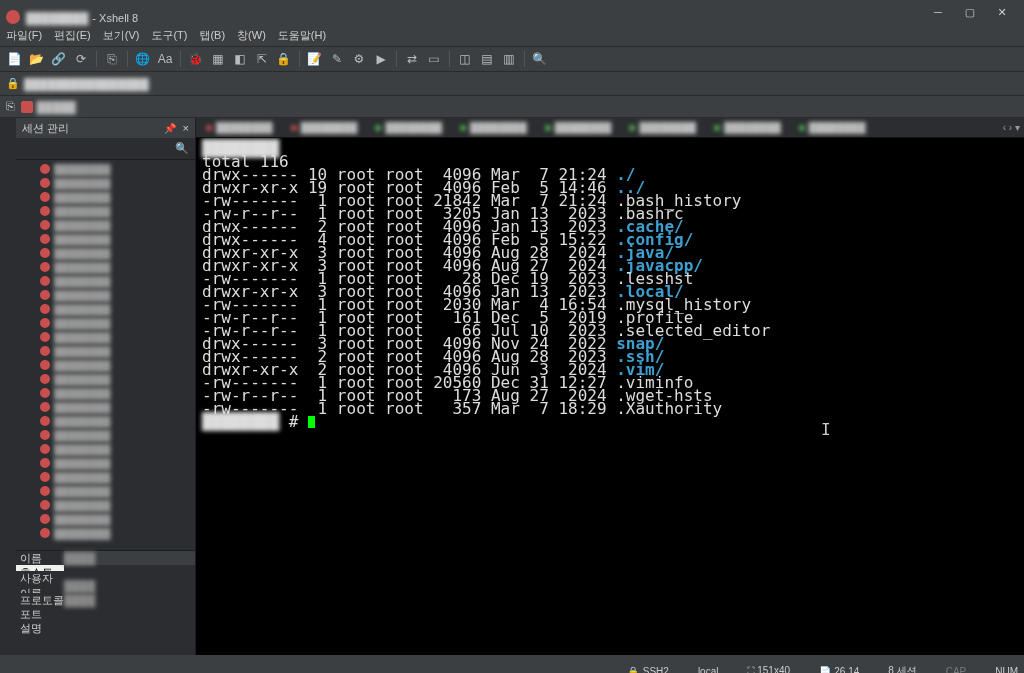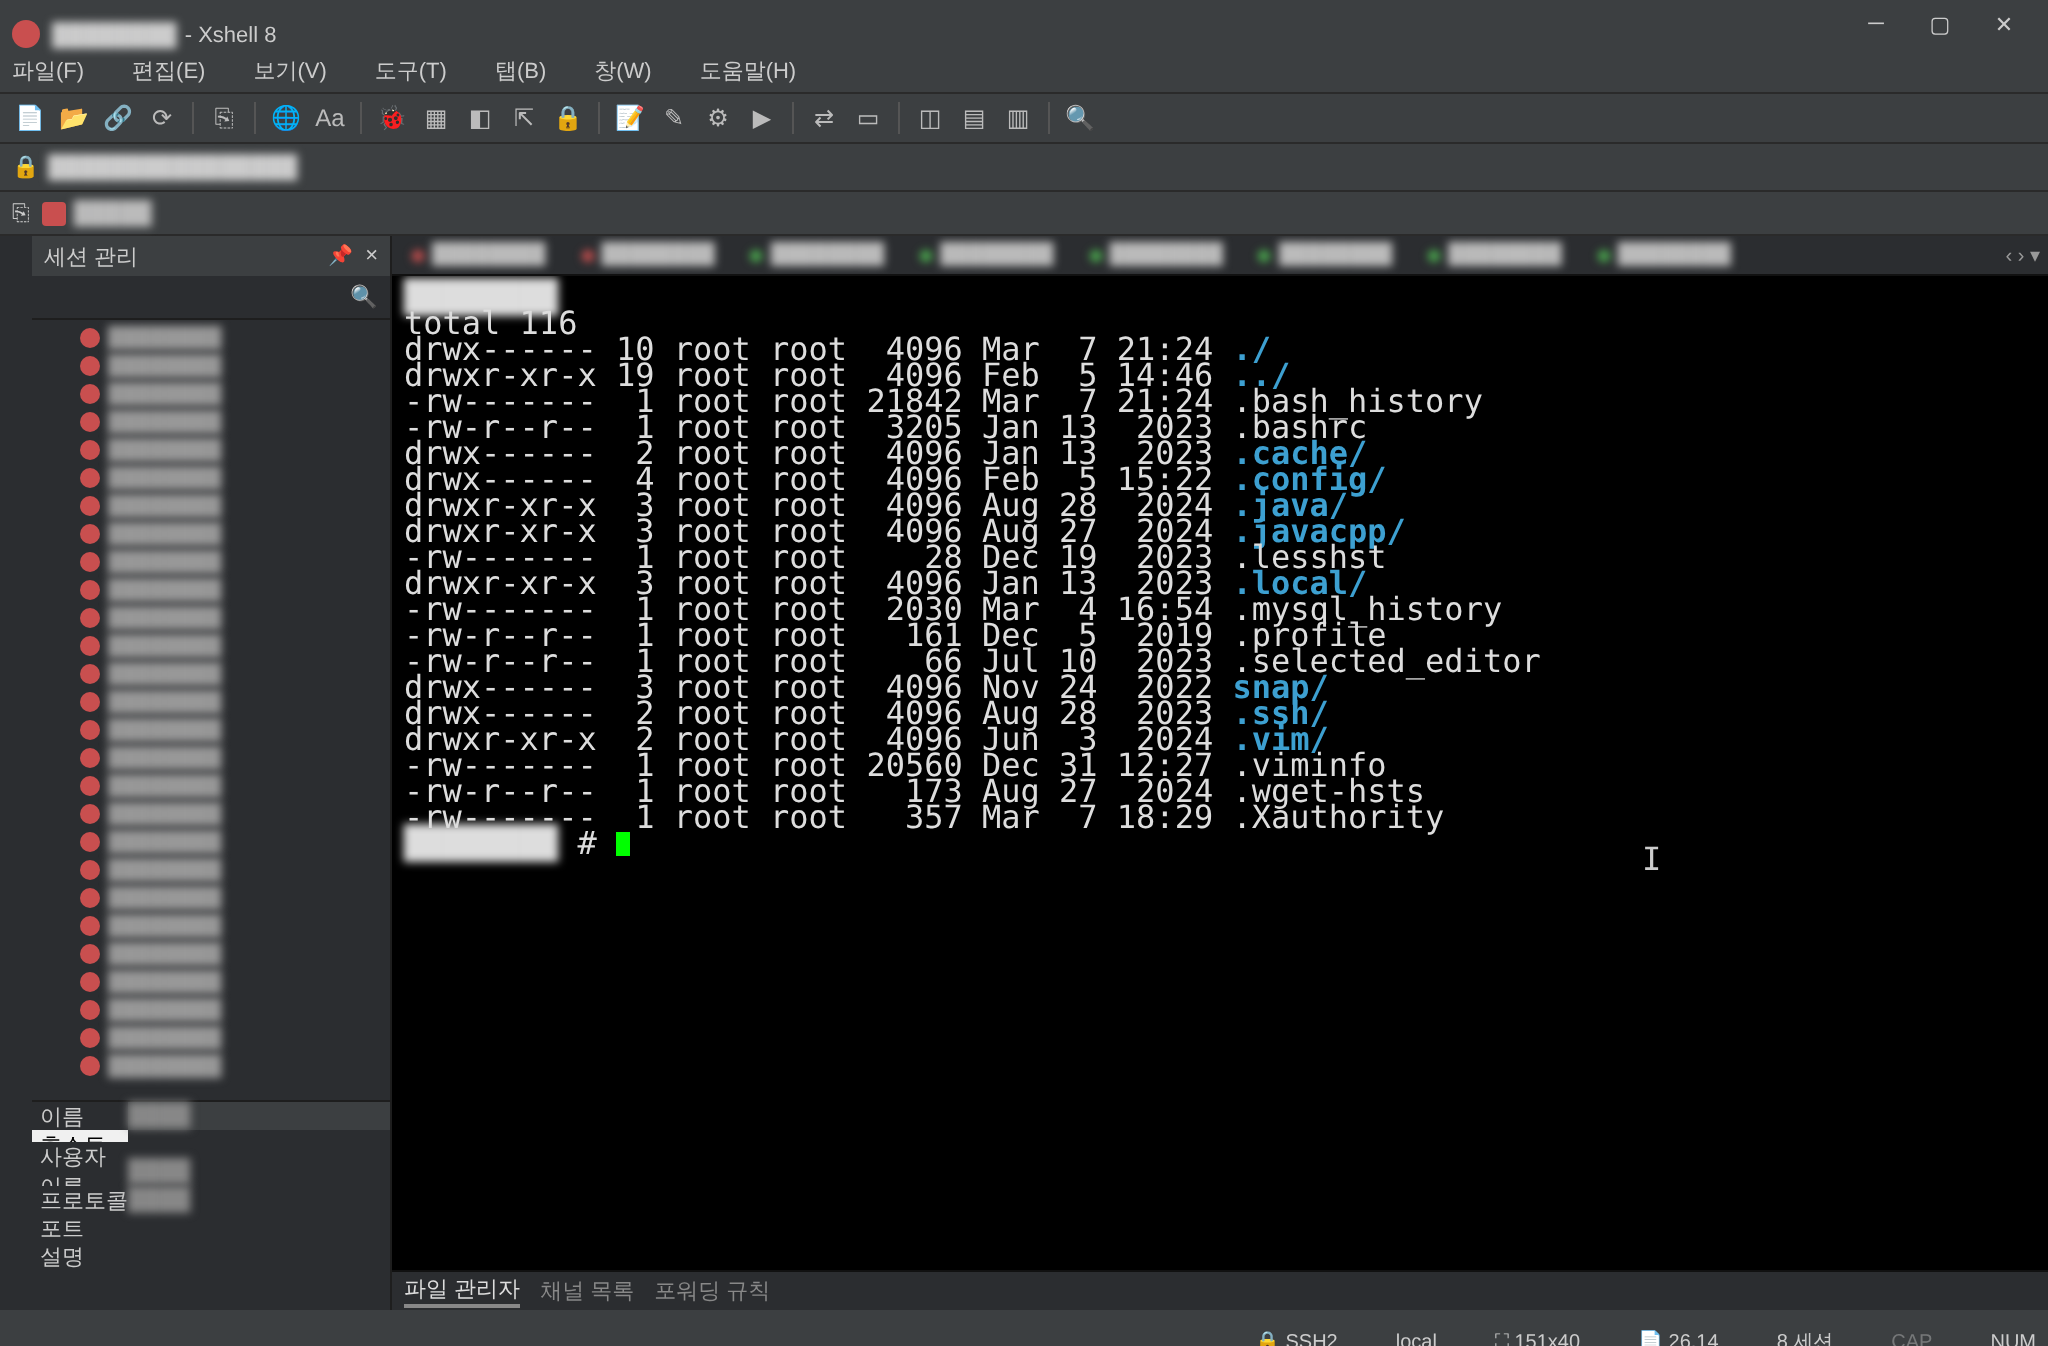--- a/index.html
+++ b/index.html
@@ -3,21 +3,21 @@
 <meta charset="utf-8">
 <style>
 * { margin:0; padding:0; box-sizing:border-box; }
 body { font-family:"Segoe UI",Tahoma,sans-serif; font-size:11px; background:#2b2d30; color:#bbb; width:1024px; height:673px; overflow:hidden; position:relative; }
 .titlebar { height:24px; background:#3c3f41; display:flex; align-items:flex-end; padding:0 6px; color:#ccc; }
 .titlebar .app-icon { width:14px; height:14px; background:#c94f4f; border-radius:50%; margin-right:6px; }
 .titlebar .title-text { filter:blur(2px); flex:0 0 auto; }
 .titlebar .title-suffix { margin-left:4px; }
 .titlebar .spacer { flex:1; }
 .titlebar .winbtn { width:32px; height:24px; display:flex; align-items:center; justify-content:center; color:#ccc; }
-.menubar { height:22px; background:#3c3f41; display:flex; align-items:center; padding:0 6px; gap:24px; color:#ccc; font-size:11px; }
+.menubar { height:22px; background:#3c3f41; display:flex; align-items:center; padding:0 6px; gap:12px; color:#ccc; font-size:11px; }
 .toolbar { height:26px; background:#3c3f41; display:flex; align-items:center; padding:0 6px; gap:4px; border-top:1px solid #2a2a2a; border-bottom:1px solid #2a2a2a; }
 .toolbar .tbicon { width:18px; height:18px; display:flex; align-items:center; justify-content:center; color:#bbb; font-size:12px; }
 .toolbar .sep { width:1px; height:16px; background:#555; margin:0 2px; }
 .addrbar { height:24px; background:#3c3f41; display:flex; align-items:center; padding:0 6px; color:#ccc; border-bottom:1px solid #2a2a2a; }
 .addrbar .lock { width:14px; }
 .addrbar .addr { filter:blur(2px); margin-left:4px; }
 .tabbar { height:22px; background:#3c3f41; display:flex; align-items:center; padding:0 6px; border-bottom:1px solid #2a2a2a; }
 .tabbar .tabicon { width:12px; height:12px; background:#c94f4f; border-radius:2px; margin-right:4px; }
 .tabbar .tabname { filter:blur(2px); }
 .main { display:flex; height:calc(673px - 24px - 22px - 26px - 24px - 22px - 18px);margin-left:16px; }
@@ -301,25 +301,20 @@
         </div>
         <div class="term-tab">
           <span class="dot"></span>
           <span>████████</span>
         </div>
         <div class="tab-nav">‹ › ▾</div>
     </div>
     <div class="terminal" id="terminal"><div class="line"><span class="blur">████████</span></div><div class="line">total 116</div><div class="line">drwx------ 10 root root  4096 Mar  7 21:24 <span class="dir">./</span></div><div class="line">drwxr-xr-x 19 root root  4096 Feb  5 14:46 <span class="dir">../</span></div><div class="line">-rw-------  1 root root 21842 Mar  7 21:24 <span class="">.bash_history</span></div><div class="line">-rw-r--r--  1 root root  3205 Jan 13  2023 <span class="">.bashrc</span></div><div class="line">drwx------  2 root root  4096 Jan 13  2023 <span class="dir">.cache/</span></div><div class="line">drwx------  4 root root  4096 Feb  5 15:22 <span class="dir">.config/</span></div><div class="line">drwxr-xr-x  3 root root  4096 Aug 28  2024 <span class="dir">.java/</span></div><div class="line">drwxr-xr-x  3 root root  4096 Aug 27  2024 <span class="dir">.javacpp/</span></div><div class="line">-rw-------  1 root root    28 Dec 19  2023 <span class="">.lesshst</span></div><div class="line">drwxr-xr-x  3 root root  4096 Jan 13  2023 <span class="dir">.local/</span></div><div class="line">-rw-------  1 root root  2030 Mar  4 16:54 <span class="">.mysql_history</span></div><div class="line">-rw-r--r--  1 root root   161 Dec  5  2019 <span class="">.profile</span></div><div class="line">-rw-r--r--  1 root root    66 Jul 10  2023 <span class="">.selected_editor</span></div><div class="line">drwx------  3 root root  4096 Nov 24  2022 <span class="dir">snap/</span></div><div class="line">drwx------  2 root root  4096 Aug 28  2023 <span class="dir">.ssh/</span></div><div class="line">drwxr-xr-x  2 root root  4096 Jun  3  2024 <span class="dir">.vim/</span></div><div class="line">-rw-------  1 root root 20560 Dec 31 12:27 <span class="">.viminfo</span></div><div class="line">-rw-r--r--  1 root root   173 Aug 27  2024 <span class="">.wget-hsts</span></div><div class="line">-rw-------  1 root root   357 Mar  7 18:29 <span class="">.Xauthority</span></div><div class="line"><span class="blur">████████</span> # <span class="cursor-block"></span></div>
       <span class="cursor-text">I</span>
     </div>
-    <div class="bottom-tabs" id="bottom-tabs">
-        <span class="active">파일 관리자</span>
-        <span>채널 목록</span>
-        <span>포워딩 규칙</span>
-      </div>
   </div>
 </div>
 
 <div class="statusbar">
   <div class="spacer"></div>
   <span>🔒 <span>SSH2</span></span>
   <span>local</span>
   <span>⛶ <span>151x40</span></span>
   <span>📄 <span>26,14</span></span>
   <span>8 세션</span>

